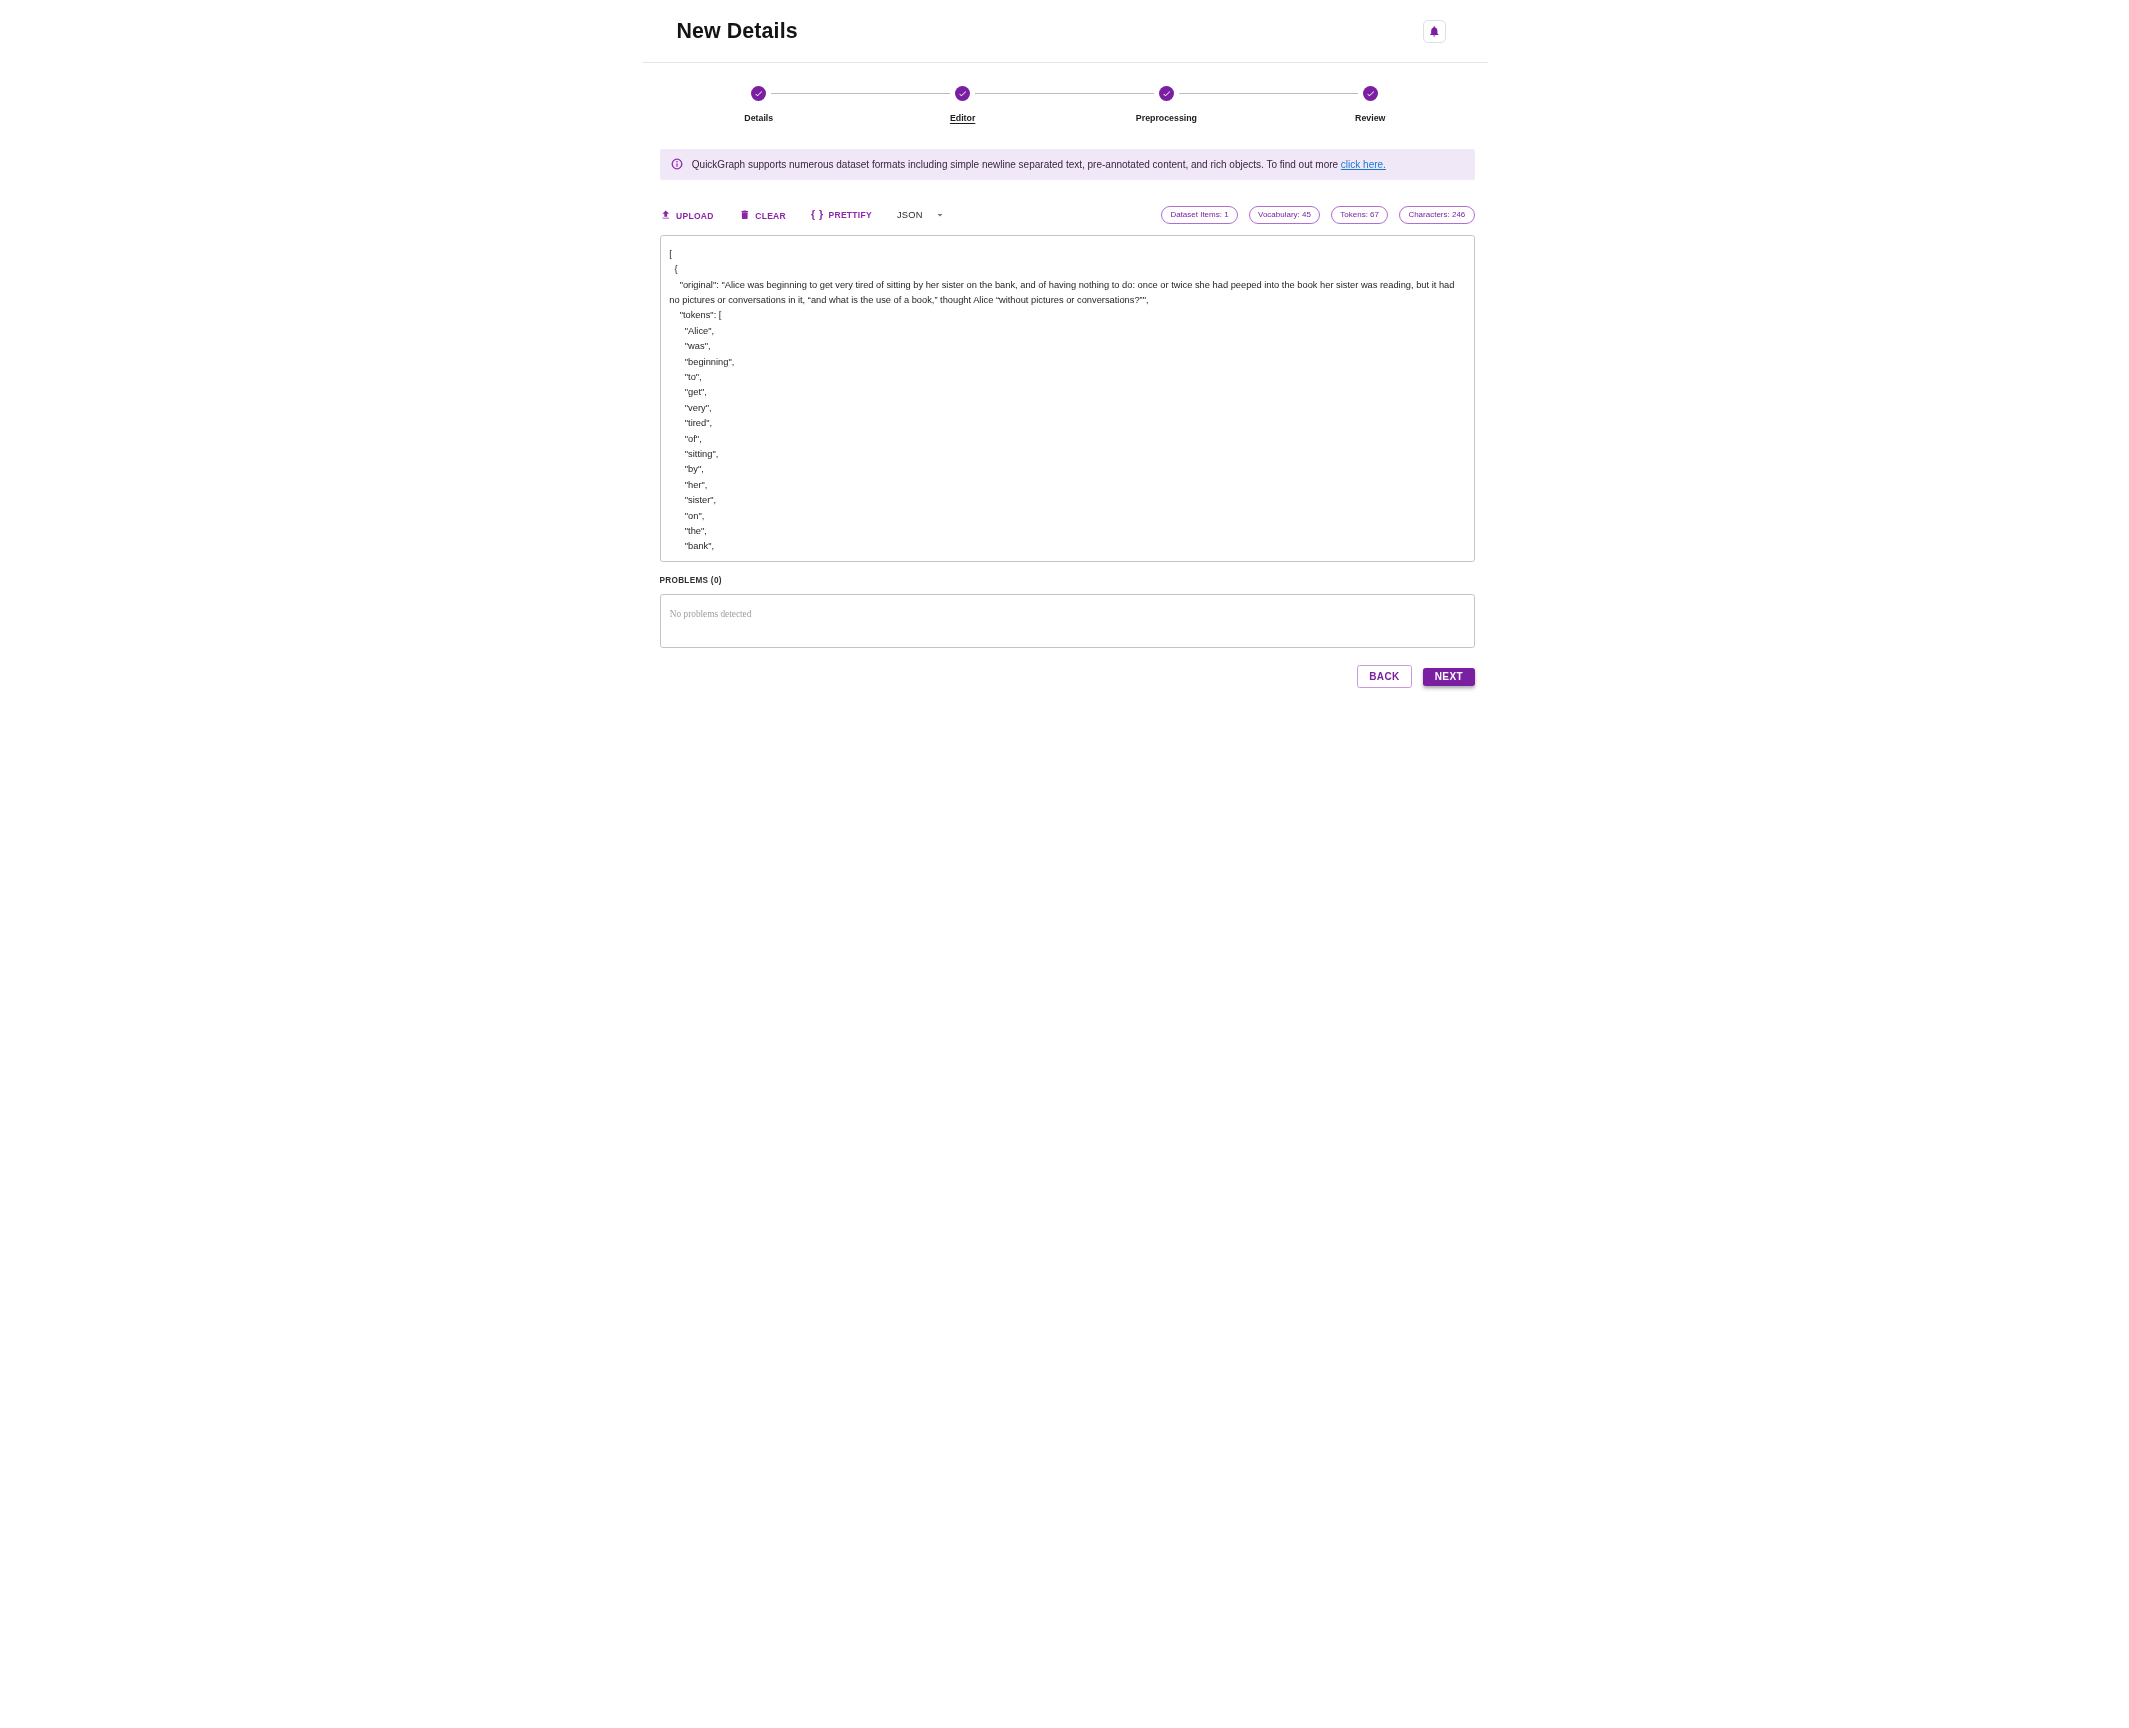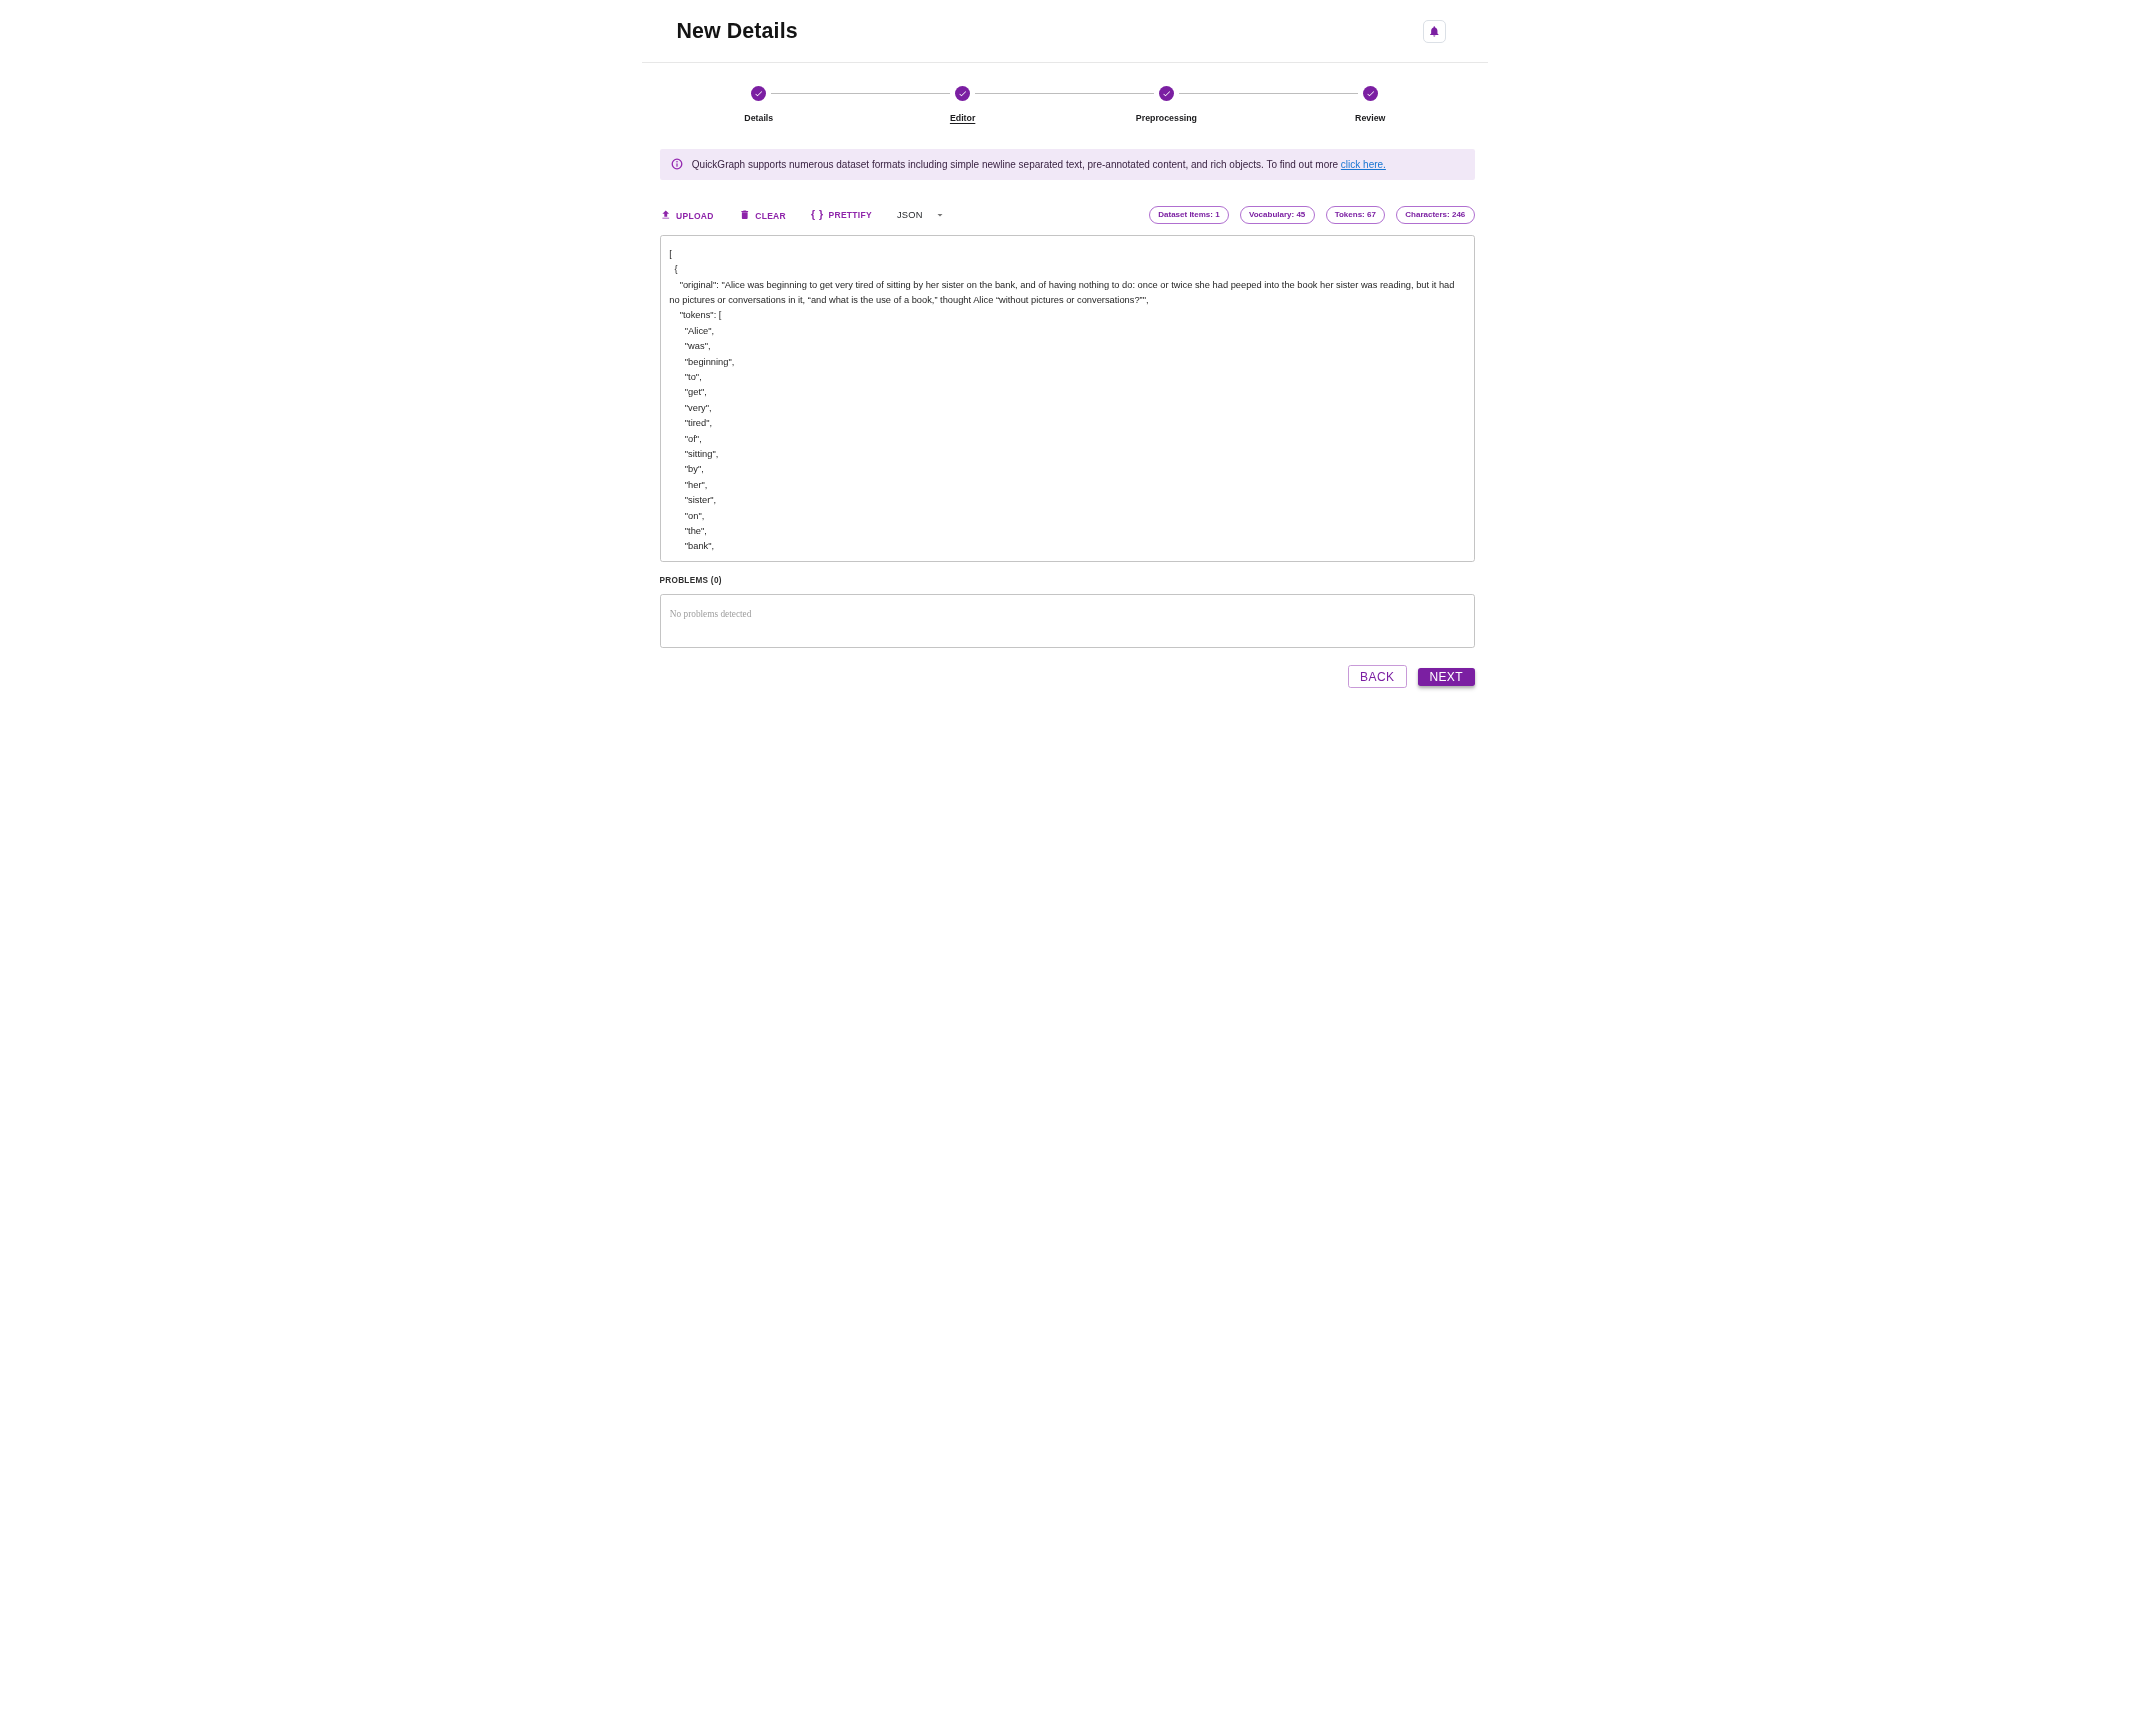--- a/index.html
+++ b/index.html
@@ -153,21 +153,20 @@
   .chips { display: flex; align-items: center; gap: 11px; }
   .chip {
     height: 18px;
     display: flex;
     align-items: center;
     padding: 0 8.2px;
     border: 0.5px solid var(--chip-border);
     border-radius: 9.3px;
     color: var(--primary);
     font-size: 8px;
-    font-weight: bold;
   }
 
   
   .editor-box {
     margin: 8.8px 13px 0 18px;
     height: 327px;
     border: 0.5px solid var(--border);
     border-radius: 2.7px;
     padding: 11px 8.8px;
     overflow: hidden;
@@ -203,22 +202,22 @@
   .footer-actions {
     margin: 17.6px 13px 0 18px;
     display: flex;
     justify-content: flex-end;
     align-items: center;
     gap: 11px;
     padding-bottom: 10px;
   }
   .btn {
     font-family: "Liberation Sans", sans-serif;
-    font-size: 12px;
-    font-weight: 400;
+    font-size: 10px;
+    font-weight: 700;
     letter-spacing: 0.4px;
     border-radius: 2.7px;
     height: 22.5px;
     padding: 0 11.5px;
     cursor: pointer;
   }
   .btn-outlined {
     background: #fff;
     border: 0.5px solid #c89ad8;
     color: var(--primary);

